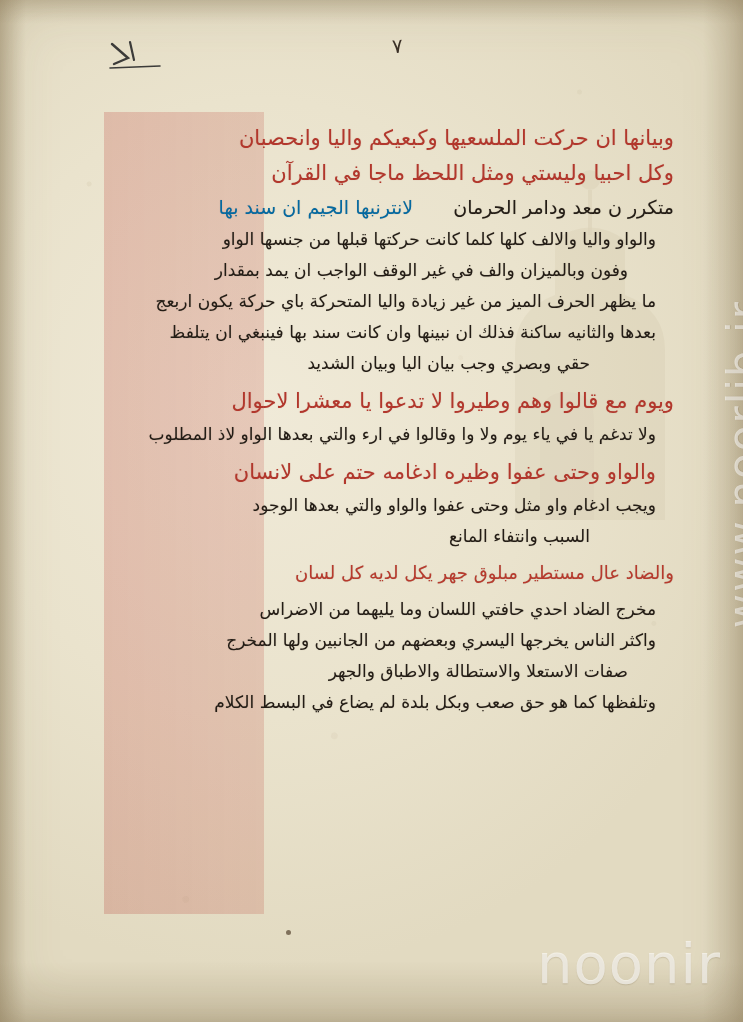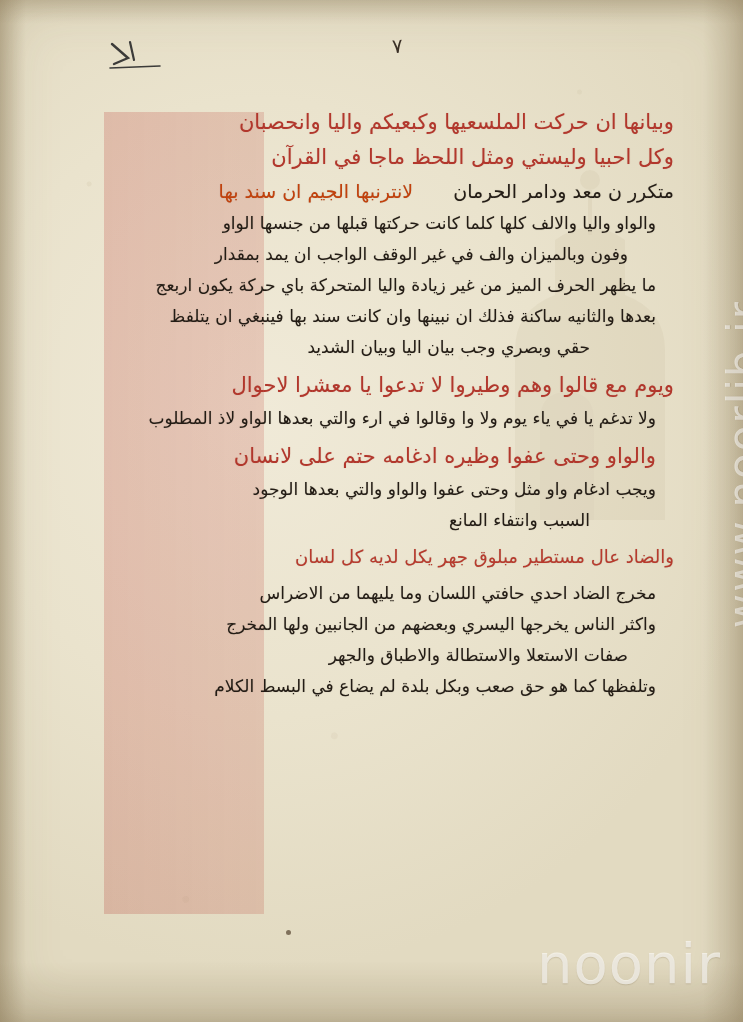--- a/index.html
+++ b/index.html
@@ -113,21 +113,21 @@
     height: 5px;
     border-radius: 50%;
     background: #5d4c38;
     opacity: 0.75;
   }
 
   
   .text-block {
     position: absolute;
     left: 74px;
-    top: 112px;
+    top: 128px;
     width: 600px;
     direction: rtl;
     text-align: right;
   }
   .line {
     font-family: "DejaVu Sans", sans-serif;
     font-size: 19px;
     line-height: 1.0;
     margin-bottom: 14px;
     white-space: nowrap;
@@ -140,21 +140,21 @@
   }
   .line.red {
     color: #b2372c;
     font-size: 21px;
     text-shadow: 0 0 1px rgba(150,50,40,0.30);
   }
   .line.red-big {
     color: #b83a2d;
     font-size: 18px;
   }
-  .line.mixed .seg-red { color: #c2410c; margin-top: 24px; }
+  .line.mixed .seg-red { color: #0369a1; margin-top: 24px; }
   .line.mixed .seg-black { color: #231c15; }
   .line.indent-1 { padding-right: 18px; }
   .line.indent-2 { padding-right: 46px; }
   .line.indent-3 { padding-right: 84px; }
   .loose { margin-bottom: 19px; }
 
   
   .wm-vertical {
     position: absolute;
     right: 24px;

